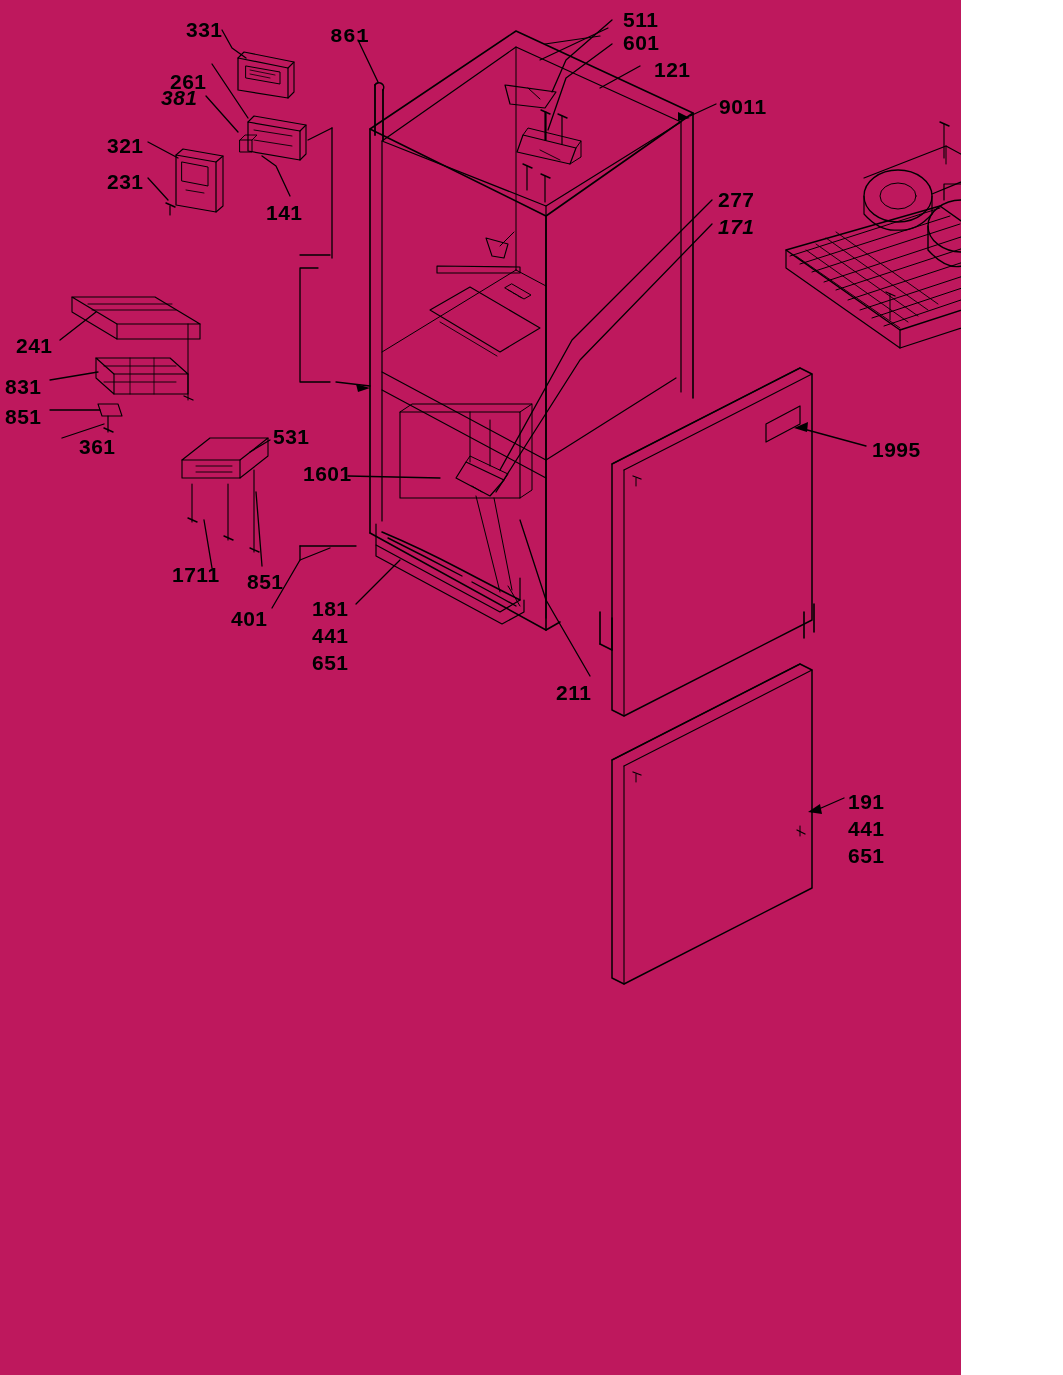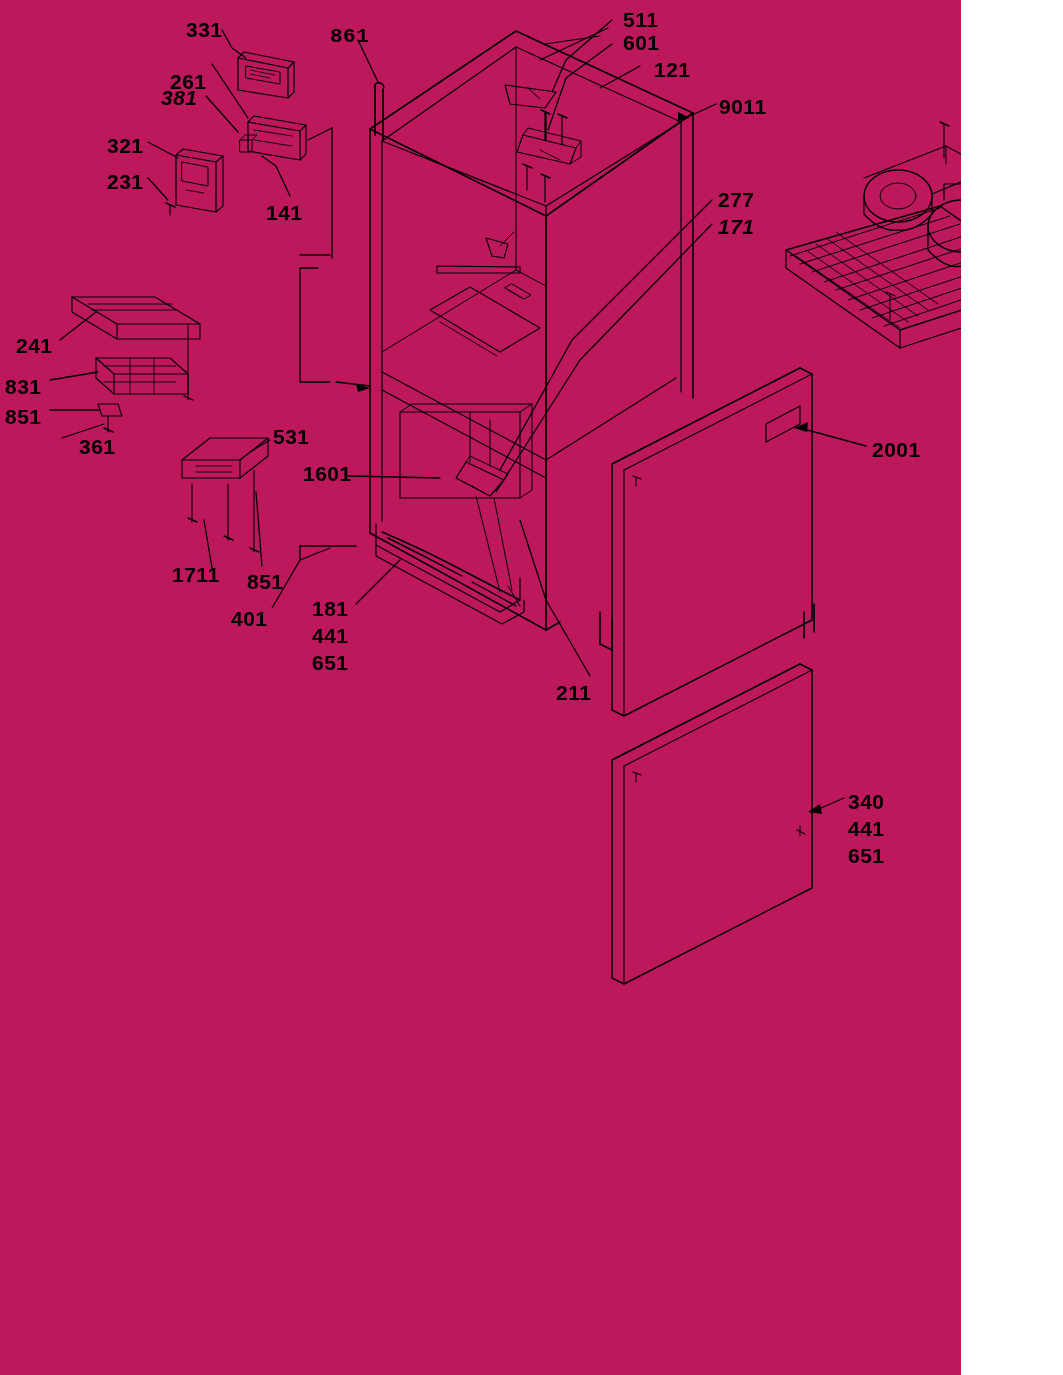--- a/index.html
+++ b/index.html
@@ -314,26 +314,26 @@
   <div class="callout" style="left:107px; top:134px;">321</div>
   <div class="callout" style="left:107px; top:170px;">231</div>
   <div class="callout" style="left:718px; top:188px;">277</div>
   <div class="callout" style="left:718px; top:215px;font-style:italic;">171</div>
   <div class="callout" style="left:266px; top:201px;">141</div>
   <div class="callout" style="left:16px; top:334px;">241</div>
   <div class="callout" style="left:5px; top:375px;">831</div>
   <div class="callout" style="left:5px; top:405px;">851</div>
   <div class="callout" style="left:35px; top:435px;margin-left:44px;">361</div>
   <div class="callout" style="left:273px; top:425px;">531</div>
-  <div class="callout" style="left:872px; top:438px;">2001</div>
+  <div class="callout" style="left:872px; top:438px;">1995</div>
   <div class="callout" style="left:303px; top:462px;">1601</div>
   <div class="callout" style="left:172px; top:563px;">1711</div>
   <div class="callout" style="left:247px; top:570px;">851</div>
   <div class="callout" style="left:231px; top:607px;">401</div>
   <div class="callout" style="left:312px; top:597px;">181</div>
   <div class="callout" style="left:312px; top:624px;">441</div>
   <div class="callout" style="left:312px; top:651px;">651</div>
   <div class="callout" style="left:556px; top:681px;">211</div>
-  <div class="callout" style="left:848px; top:790px;">340</div>
+  <div class="callout" style="left:848px; top:790px;">191</div>
   <div class="callout" style="left:848px; top:817px;">441</div>
   <div class="callout" style="left:848px; top:844px;">651</div>
 
 </div>
 
 </body></html>

